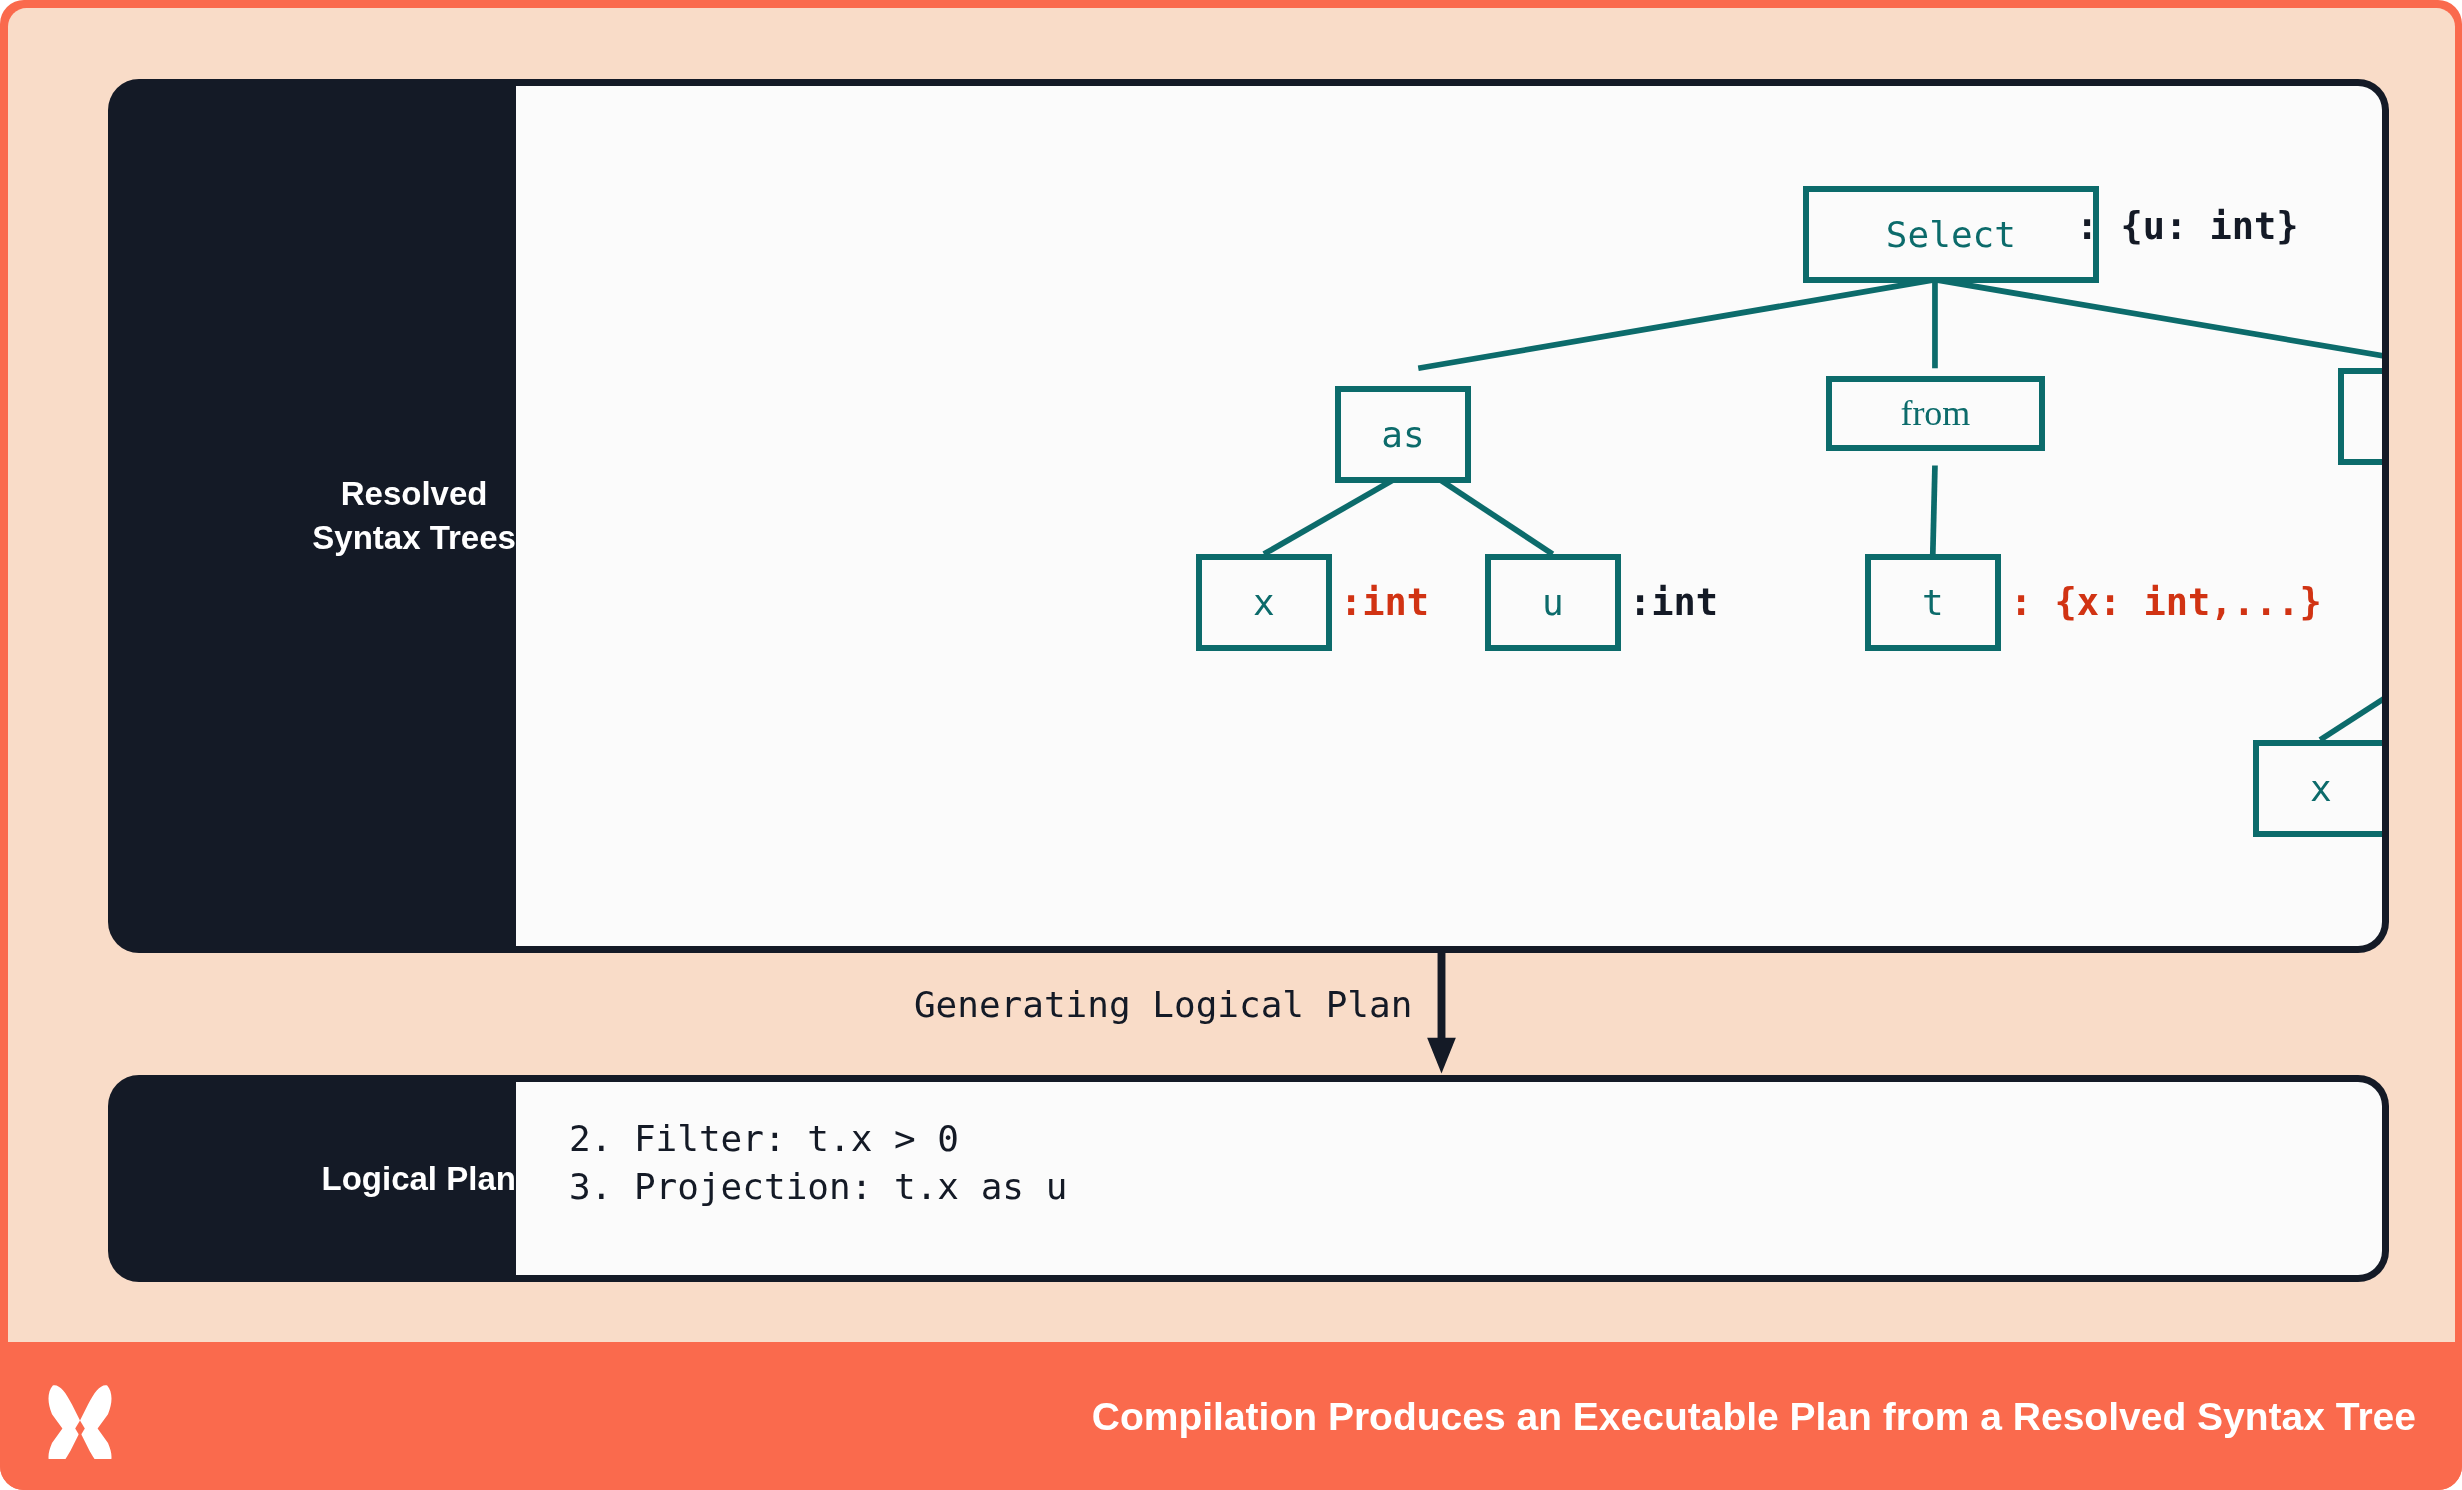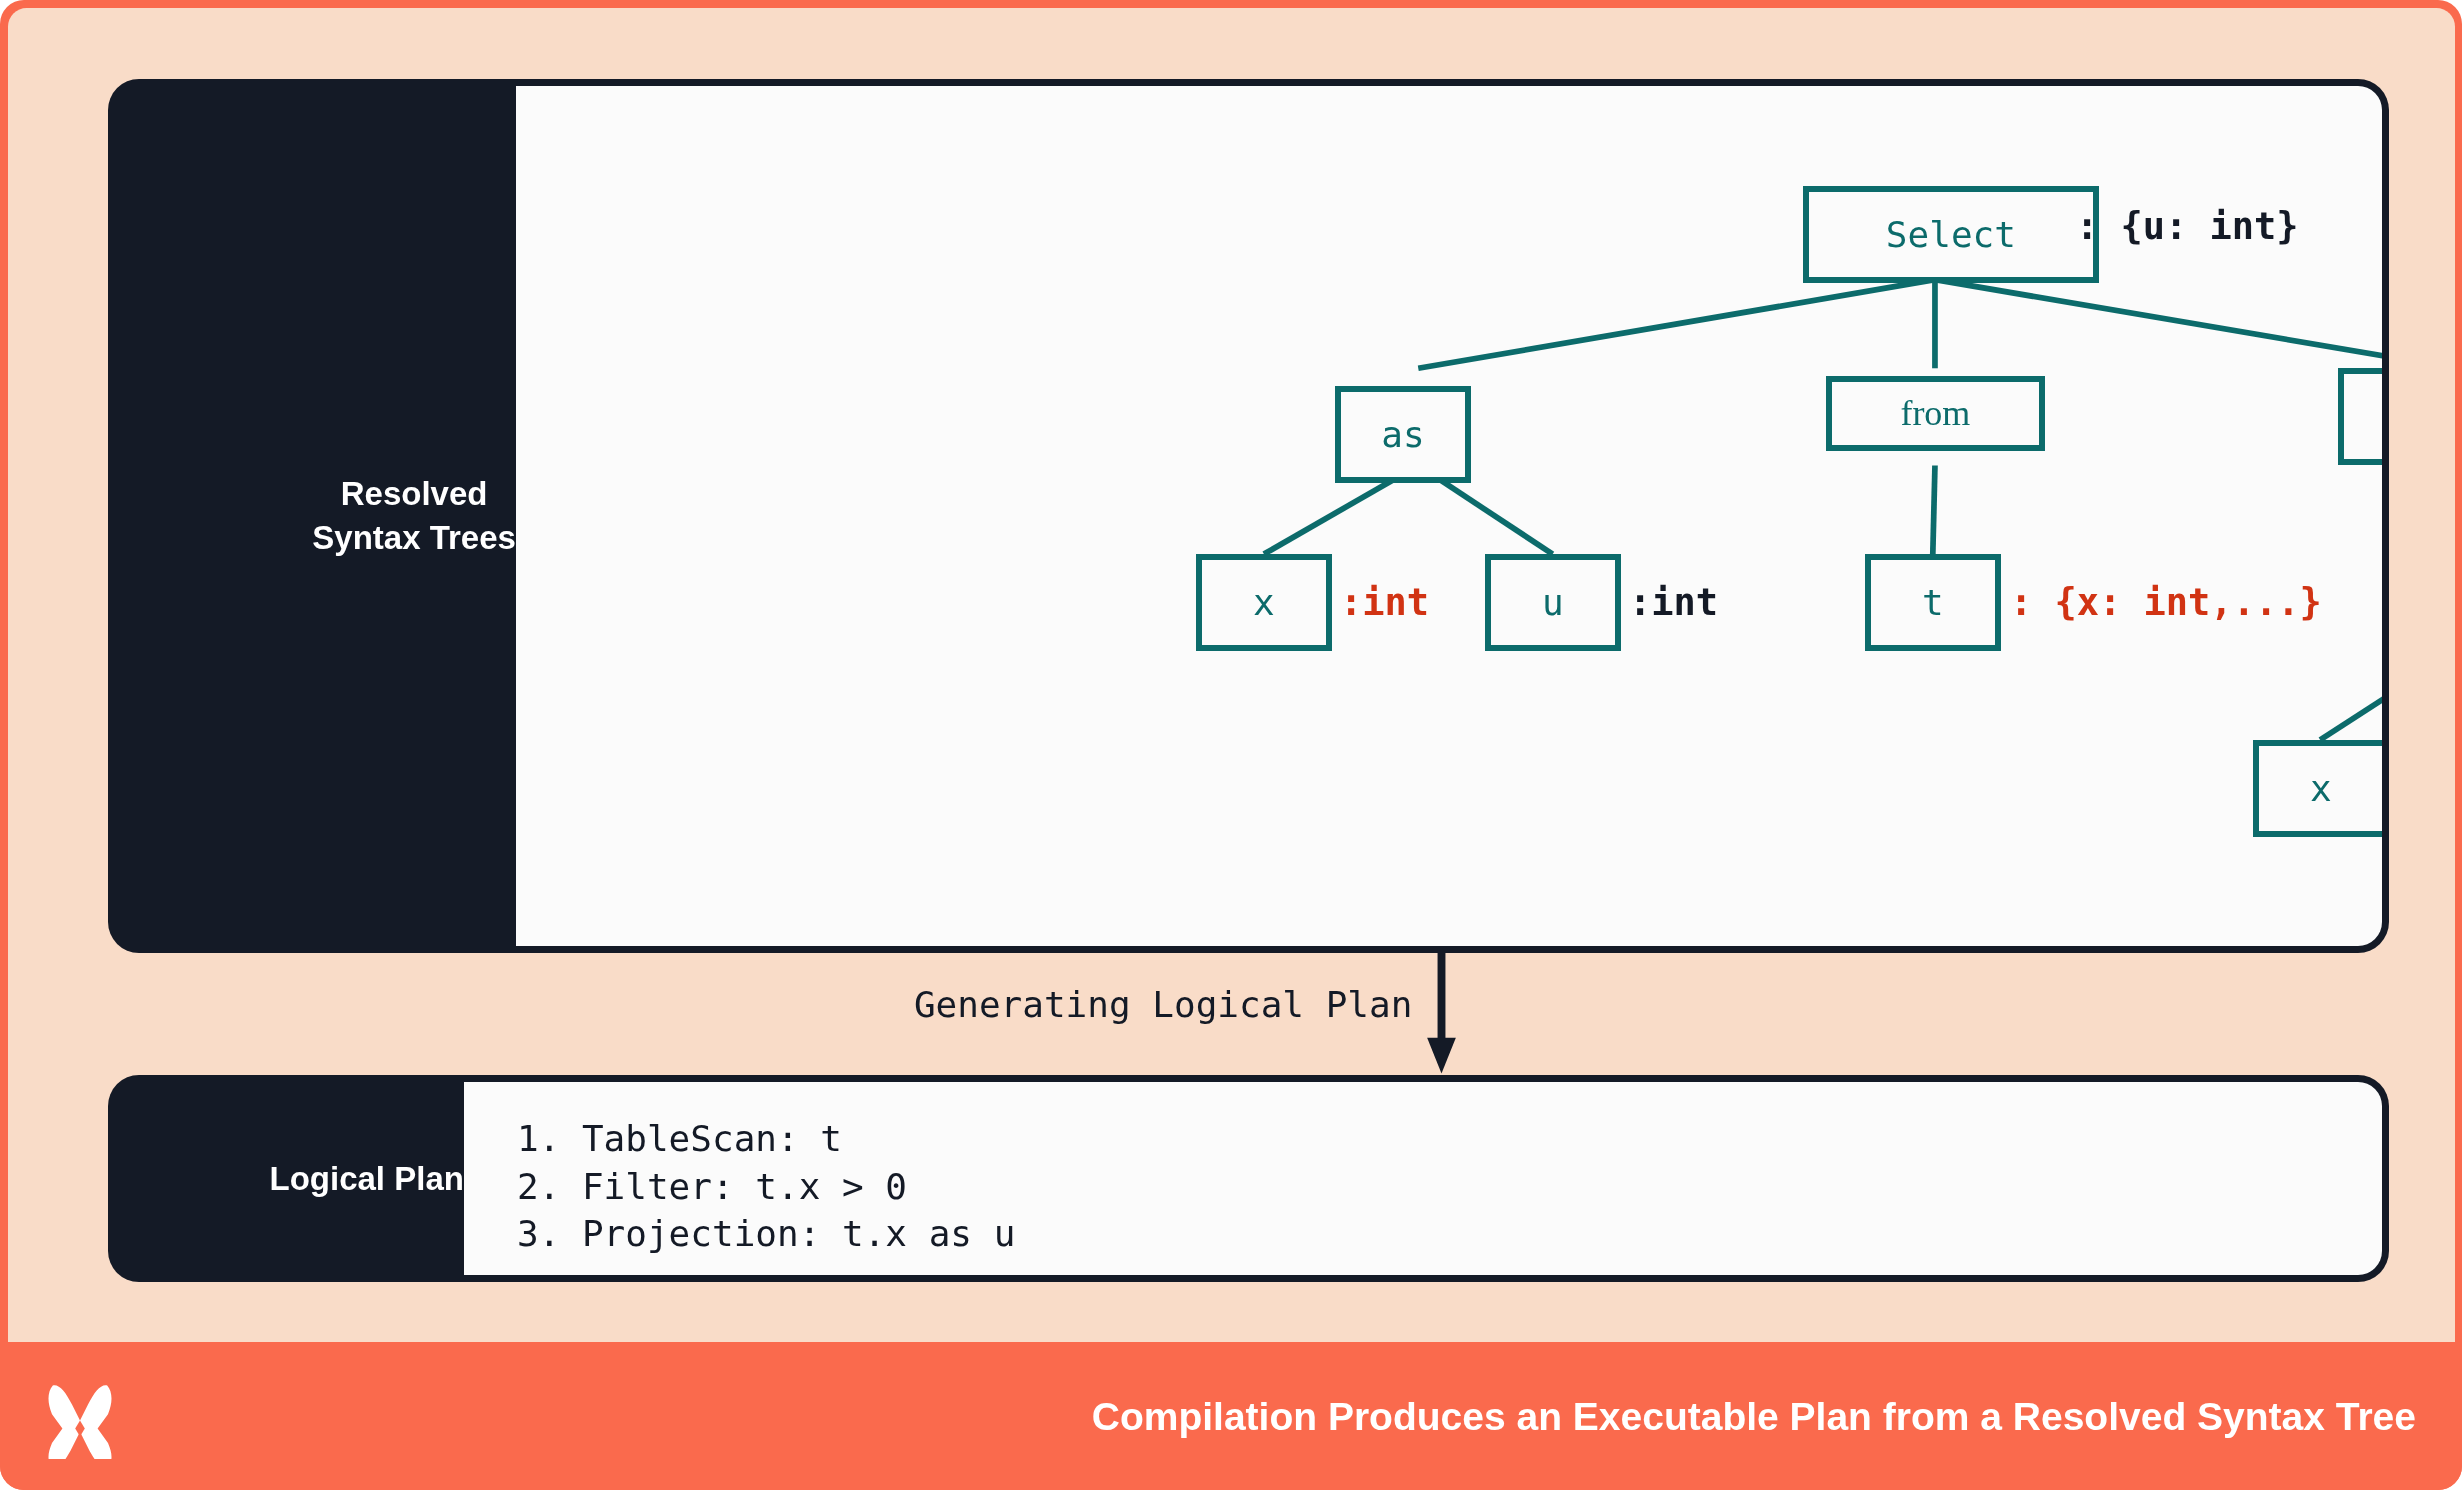--- a/index.html
+++ b/index.html
@@ -138,21 +138,21 @@
   }
 
   
   #card-plan {
     left: 100px;
     top: 1067px;
     width: 2281px;
     height: 207px;
   }
   #card-plan .card-rail {
-    width: 356px;
+    width: 408px;
     font-size: 33px;
   }
   #plan-list {
     position: absolute;
     left: 53px;
     top: 33px;
     margin: 0;
     padding: 0;
     list-style: none;
     font-family: "DejaVu Sans Mono", monospace;
@@ -254,21 +254,21 @@
         <line x1="20" y1="0" x2="20" y2="126" stroke="#141a26" stroke-width="11"></line>
         <polygon points="20,168 0,118 40,118" fill="#141a26"></polygon>
       </svg>
     </div>
 
     <div class="card" id="card-plan">
       <div class="card-rail">
         <span>Logical Plan</span>
       </div>
       <div class="card-body">
-        <ul id="plan-list"><li>1. TableScan: t</li><li>2. Filter: t.x &gt; 0</li><li>3. Projection: t.x as u</li></ul>
+        <ul id="plan-list"><li>2. Filter: t.x &gt; 0</li><li>3. Projection: t.x as u</li></ul>
       </div>
     </div>
 
   </div>
 
   <div id="footer">
     <svg id="footer-logo" viewBox="0 0 100 100">
       <path d="M16 8 C9 16 9 30 15 44 L28 62 L15 80 C9 94 9 104 16 110 C24 112 32 102 40 86 L50 66 L60 86 C68 102 76 112 84 110 C91 104 91 94 85 80 L72 62 L85 44 C91 30 91 16 84 8 C76 6 68 16 60 32 L50 52 L40 32 C32 16 24 6 16 8 Z" fill="#ffffff"></path>
       <path d="M50 52 L56 62 L50 72 L44 62 Z" fill="#fa6a4d"></path>
     </svg>

